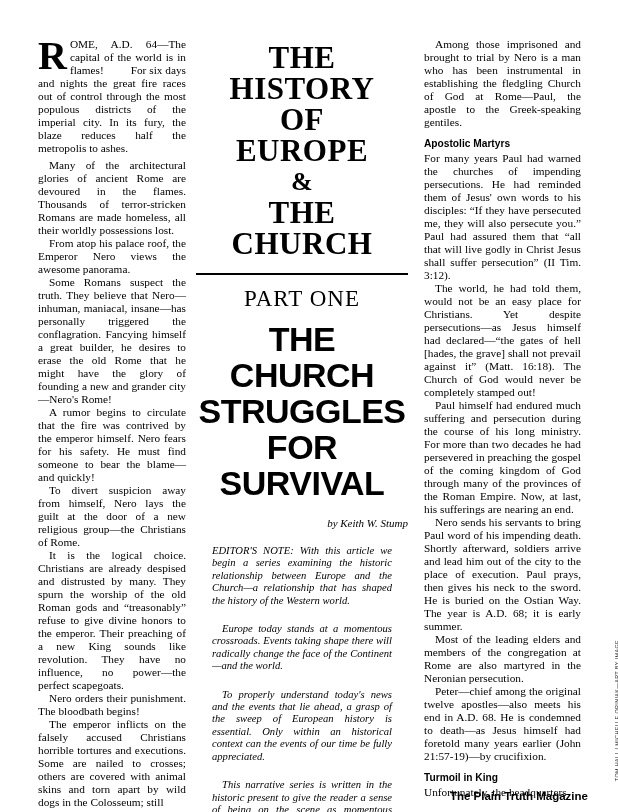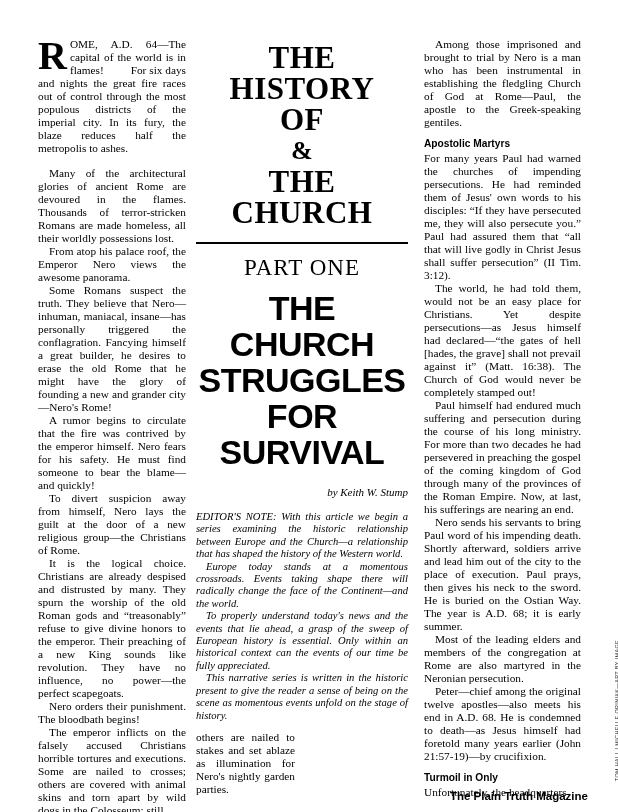--- a/index.html
+++ b/index.html
@@ -112,21 +112,21 @@
     margin: 16px 0 13px 0;
   }
 
   
   .ednote {
     font-style: italic;
     font-size: 10.6px;
     line-height: 12.4px;
     text-align: justify;
   }
-  .ednote p { margin: 0; text-indent: 10px; font-style: italic; }
+  .ednote p { margin: 16px; text-indent: 10px; font-style: italic; }
   .ednote p.first { text-indent: 0; }
 
   
   .midsplit {
     display: flex;
     gap: 14px;
     margin-top: 9px;
   }
   .midsplit .sc { width: 99px; }
 
@@ -156,36 +156,37 @@
 </head>
 <body>
 
 <div class="page">
 
   <div class="col col-left">
     <div class="dropcap-para">
       <span class="dropcap">R</span><span>OME, A.D. 64—The capital of the world is in flames!</span>
       <span style="display:inline-block;width:24px"></span><span>For six days and nights the great fire races out of control through the most populous districts of the imperial city. In its fury, the blaze reduces half the metropolis to ashes.</span>
     </div>
-    <p class="body" style="margin-top:12px">Many of the architectural glories of ancient Rome are devoured in the flames. Thousands of terror-stricken Romans are made homeless, all their worldly possessions lost.</p>
+    <p class="body" style="margin-top:4px">Many of the architectural glories of ancient Rome are devoured in the flames. Thousands of terror-stricken Romans are made homeless, all their worldly possessions lost.</p>
     <p class="body">From atop his palace roof, the Emperor Nero views the awesome panorama.</p>
     <p class="body">Some Romans suspect the truth. They believe that Nero—inhuman, maniacal, insane—has personally triggered the conflagration. Fancying himself a great builder, he desires to erase the old Rome that he might have the glory of founding a new and grander city—Nero's Rome!</p>
     <p class="body">A rumor begins to circulate that the fire was contrived by the emperor himself. Nero fears for his safety. He must find someone to bear the blame—and quickly!</p>
     <p class="body">To divert suspicion away from himself, Nero lays the guilt at the door of a new religious group—the Christians of Rome.</p>
     <p class="body">It is the logical choice. Christians are already despised and distrusted by many. They spurn the worship of the old Roman gods and “treasonably” refuse to give divine honors to the emperor. Their preaching of a new King sounds like revolution. They have no influence, no power—the perfect scapegoats.</p>
     <p class="body">Nero orders their punishment. The bloodbath begins!</p>
     <p class="body">The emperor inflicts on the falsely accused Christians horrible tortures and executions. Some are nailed to crosses; others are covered with animal skins and torn apart by wild dogs in the Colosseum; still</p>
   </div>
 
   <div class="col col-mid">
 
     <div class="masthead">
       <div>THE</div>
       <div>HISTORY</div>
       <div>OF</div>
+      <div>EUROPE</div>
       <div class="amp">&amp;</div>
       <div>THE</div>
       <div>CHURCH</div>
     </div>
 
     <hr class="rule">
 
     <div class="part-one">PART ONE</div>
 
     <div class="bigtitle">
@@ -210,26 +211,26 @@
       </div>
       <div class="sc"></div>
     </div>
   </div>
 
   <div class="col col-right">
     <p class="body">Among those imprisoned and brought to trial by Nero is a man who has been instrumental in establishing the fledgling Church of God at Rome—Paul, the apostle to the Greek-speaking gentiles.</p>
 
     <div class="sub-head">Apostolic Martyrs</div>
     <p class="body noind">For many years Paul had warned the churches of impending persecutions. He had reminded them of Jesus' own words to his disciples: “If they have persecuted me, they will also persecute you.” Paul had assured them that “all that will live godly in Christ Jesus shall suffer persecution” (II Tim. 3:12).</p>
-    <p class="body">The world, he had told them, would not be an easy place for Christians. Yet despite persecutions—as Jesus himself had declared—“the gates of hell [hades, the grave] shall not prevail against it” (Matt. 16:38). The Church of God would never be completely stamped out!</p>
+    <p class="body">The world, he had told them, would not be an easy place for Christians. Yet despite persecutions—as Jesus himself had declared—“the gates of hell [hades, the grave] shall not prevail against it” (Matt. 16:18). The Church of God would never be completely stamped out!</p>
     <p class="body">Paul himself had endured much suffering and persecution during the course of his long ministry. For more than two decades he had persevered in preaching the gospel of the coming kingdom of God through many of the provinces of the Roman Empire. Now, at last, his sufferings are nearing an end.</p>
     <p class="body">Nero sends his servants to bring Paul word of his impending death. Shortly afterward, soldiers arrive and lead him out of the city to the place of execution. Paul prays, then gives his neck to the sword. He is buried on the Ostian Way. The year is A.D. 68; it is early summer.</p>
     <p class="body">Most of the leading elders and members of the congregation at Rome are also martyred in the Neronian persecution.</p>
     <p class="body">Peter—chief among the original twelve apostles—also meets his end in A.D. 68. He is condemned to death—as Jesus himself had foretold many years earlier (John 21:57-19)—by crucifixion.</p>
 
-    <div class="sub-head">Turmoil in Only</div>
+    <div class="sub-head">Turmoil in King</div>
     <p class="body noind">Unfortunately, the headquarters</p>
   </div>
 
   <div class="credit">TOM HALL / MICHELLE ORINIAK—ART BY IMAGE</div>
   <div class="footer">The Plain Truth Magazine</div>
 
 </div>
 
 </body></html>

